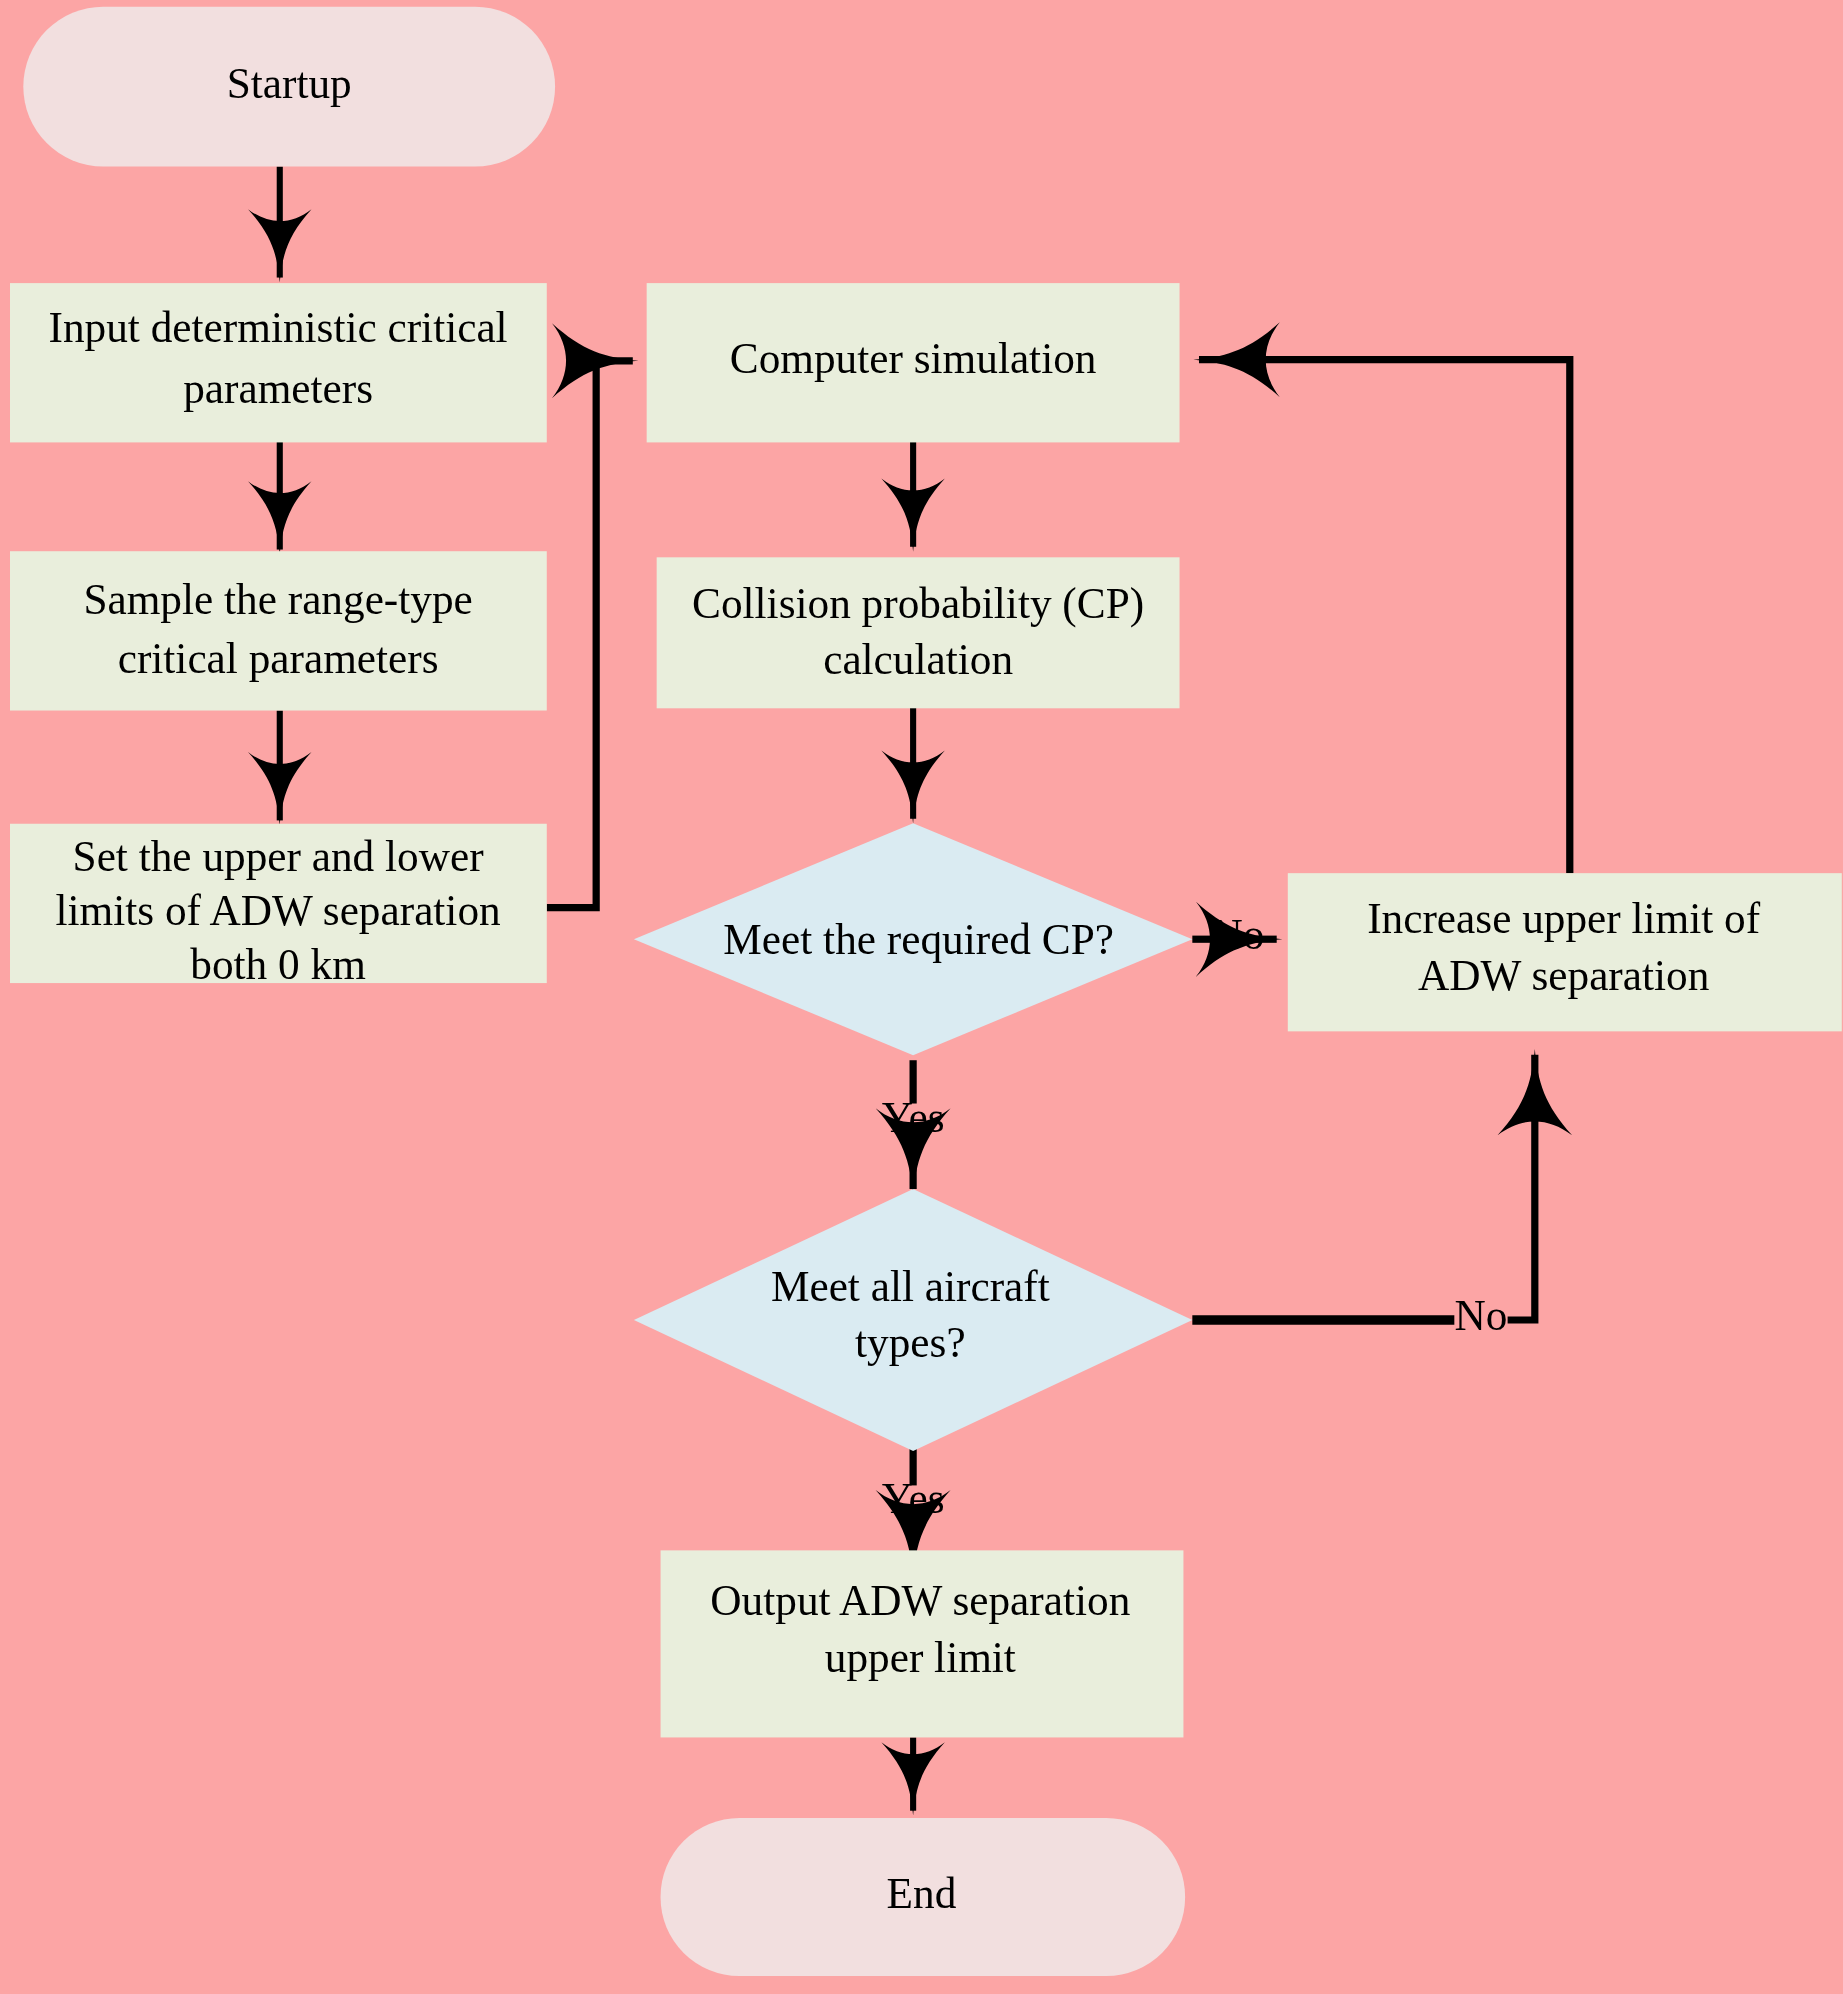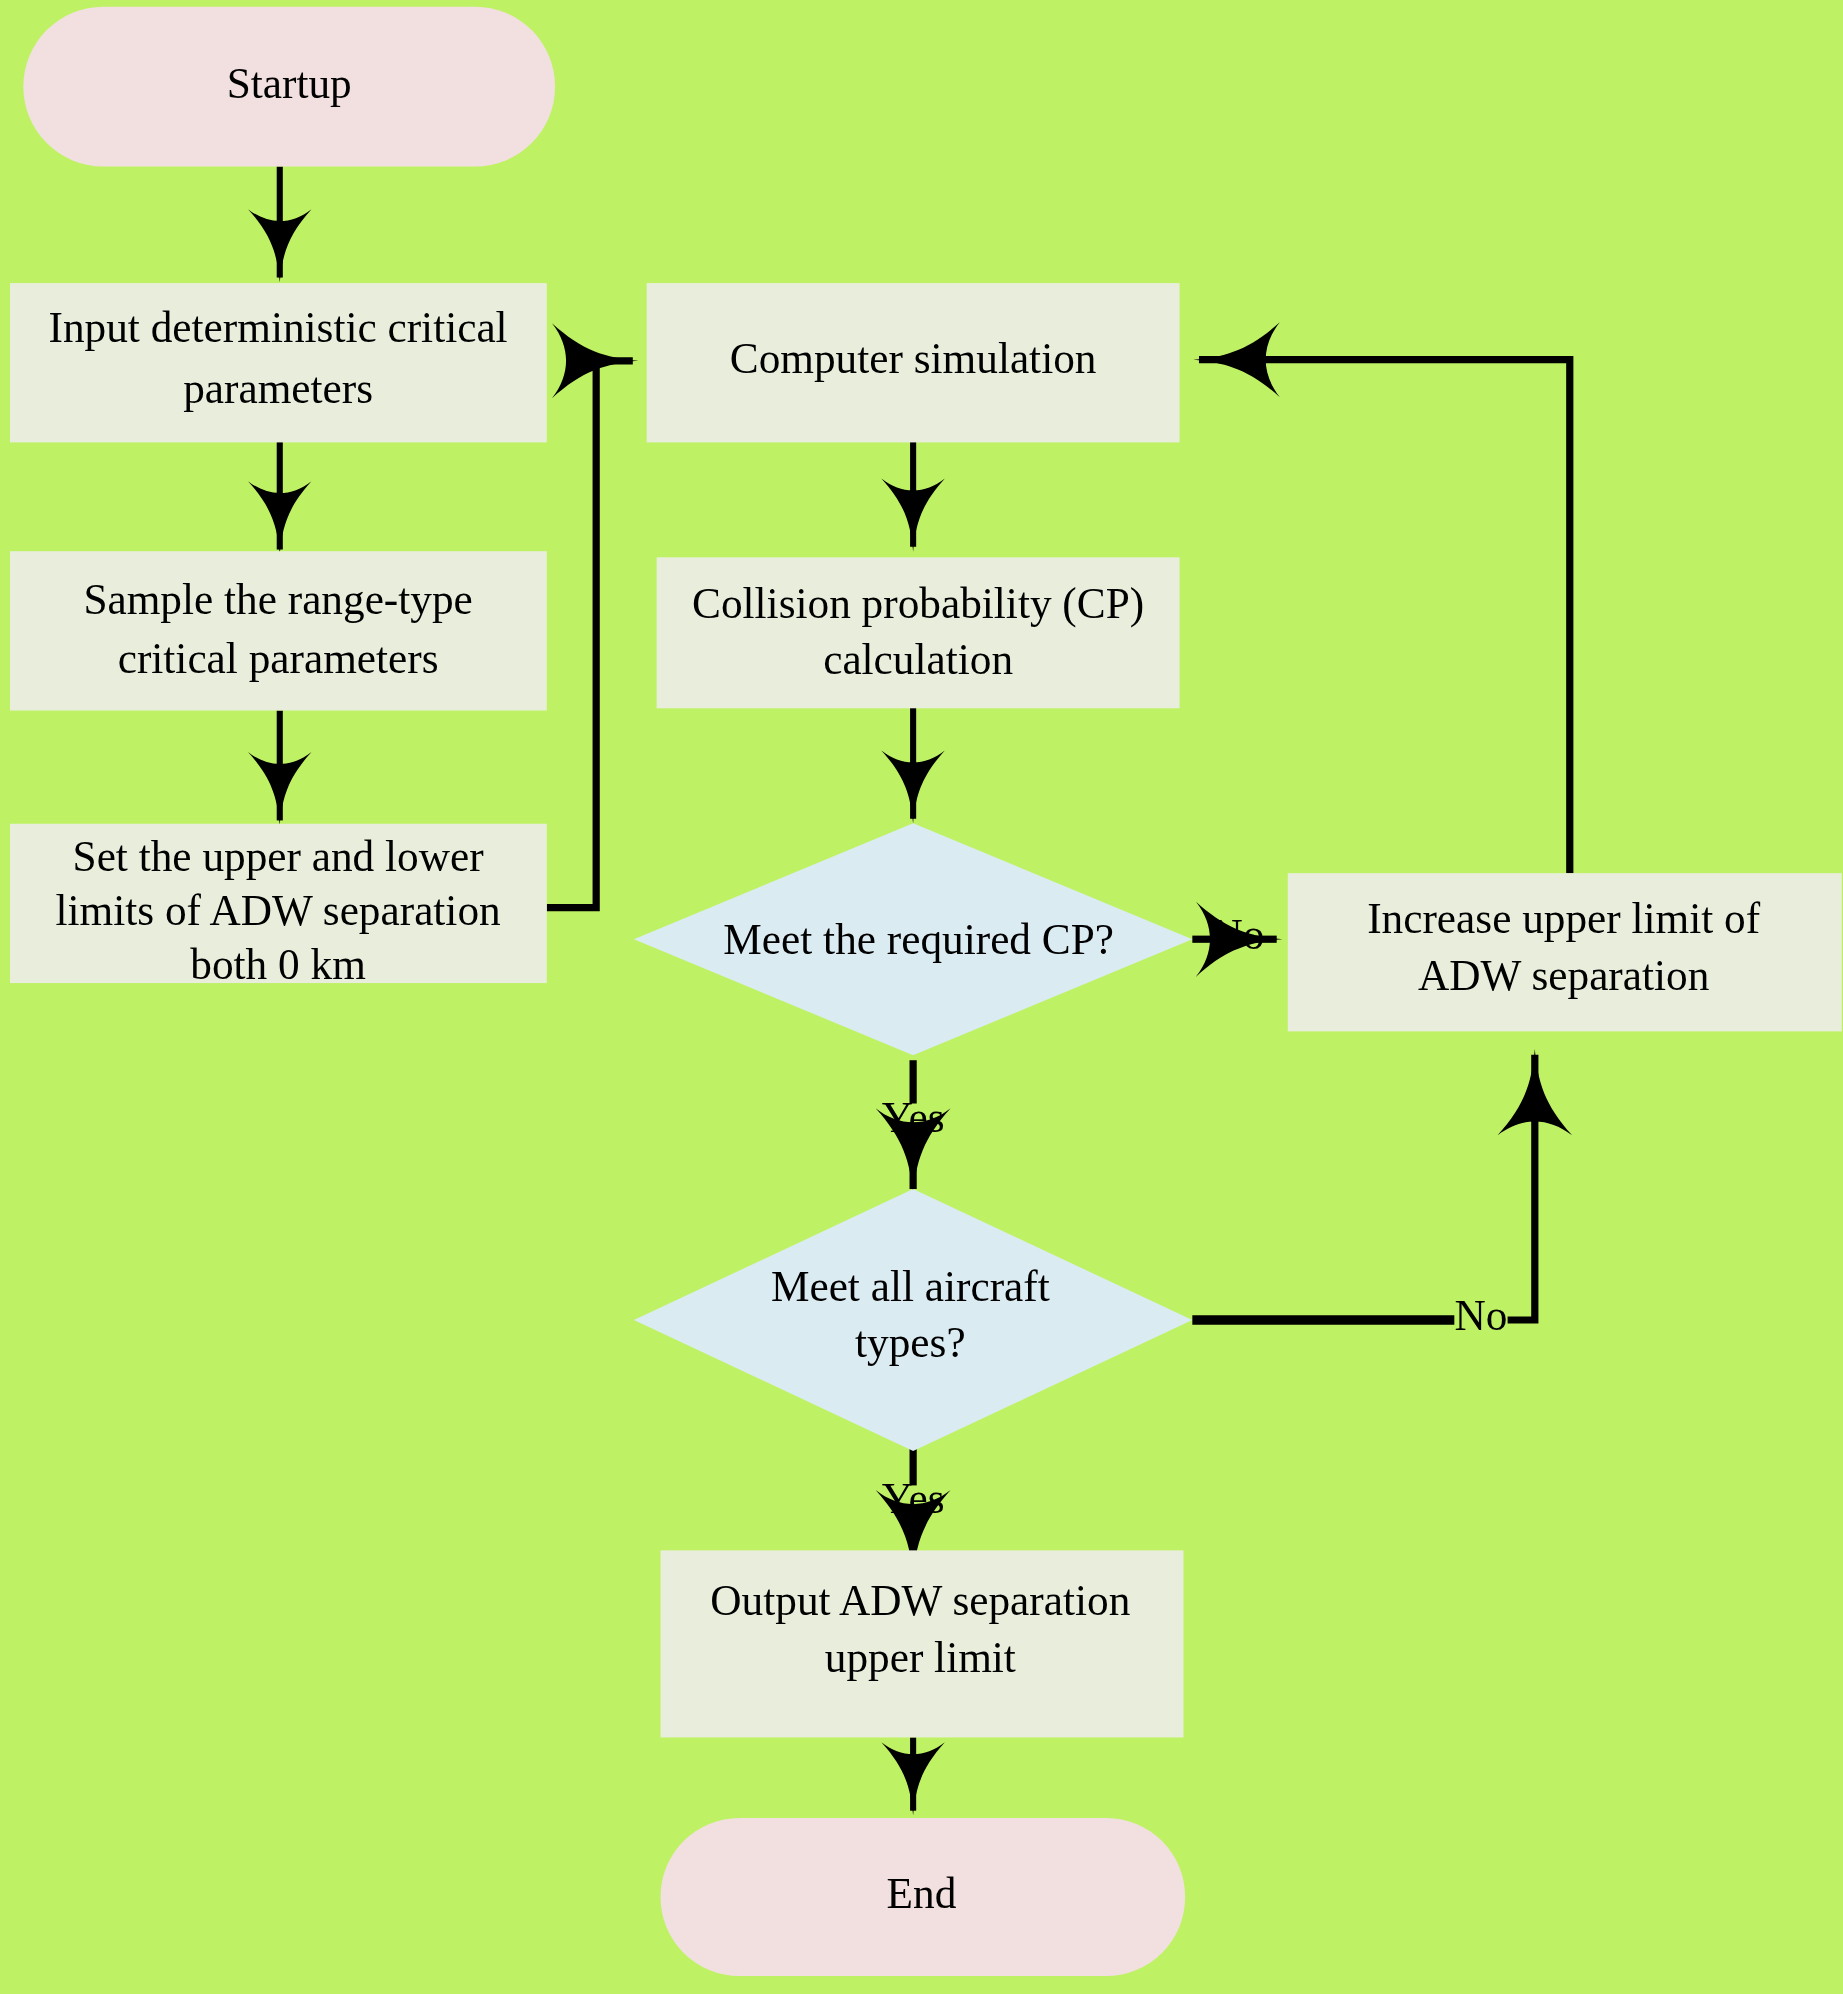--- a/index.html
+++ b/index.html
@@ -5,21 +5,21 @@
 <style>
   html, body {
     margin: 0;
     padding: 0;
     background: #ffffff;
   }
   #flowchart-root {
     position: relative;
     width: 1844px;
     height: 1995px;
-    background: #bef264;
+    background: #fca5a5;
     font-family: "Liberation Serif", "DejaVu Serif", serif;
     overflow: hidden;
   }
   svg#flow-svg {
     position: absolute;
     left: 0;
     top: 0;
     width: 1844px;
     height: 1995px;
     display: block;

